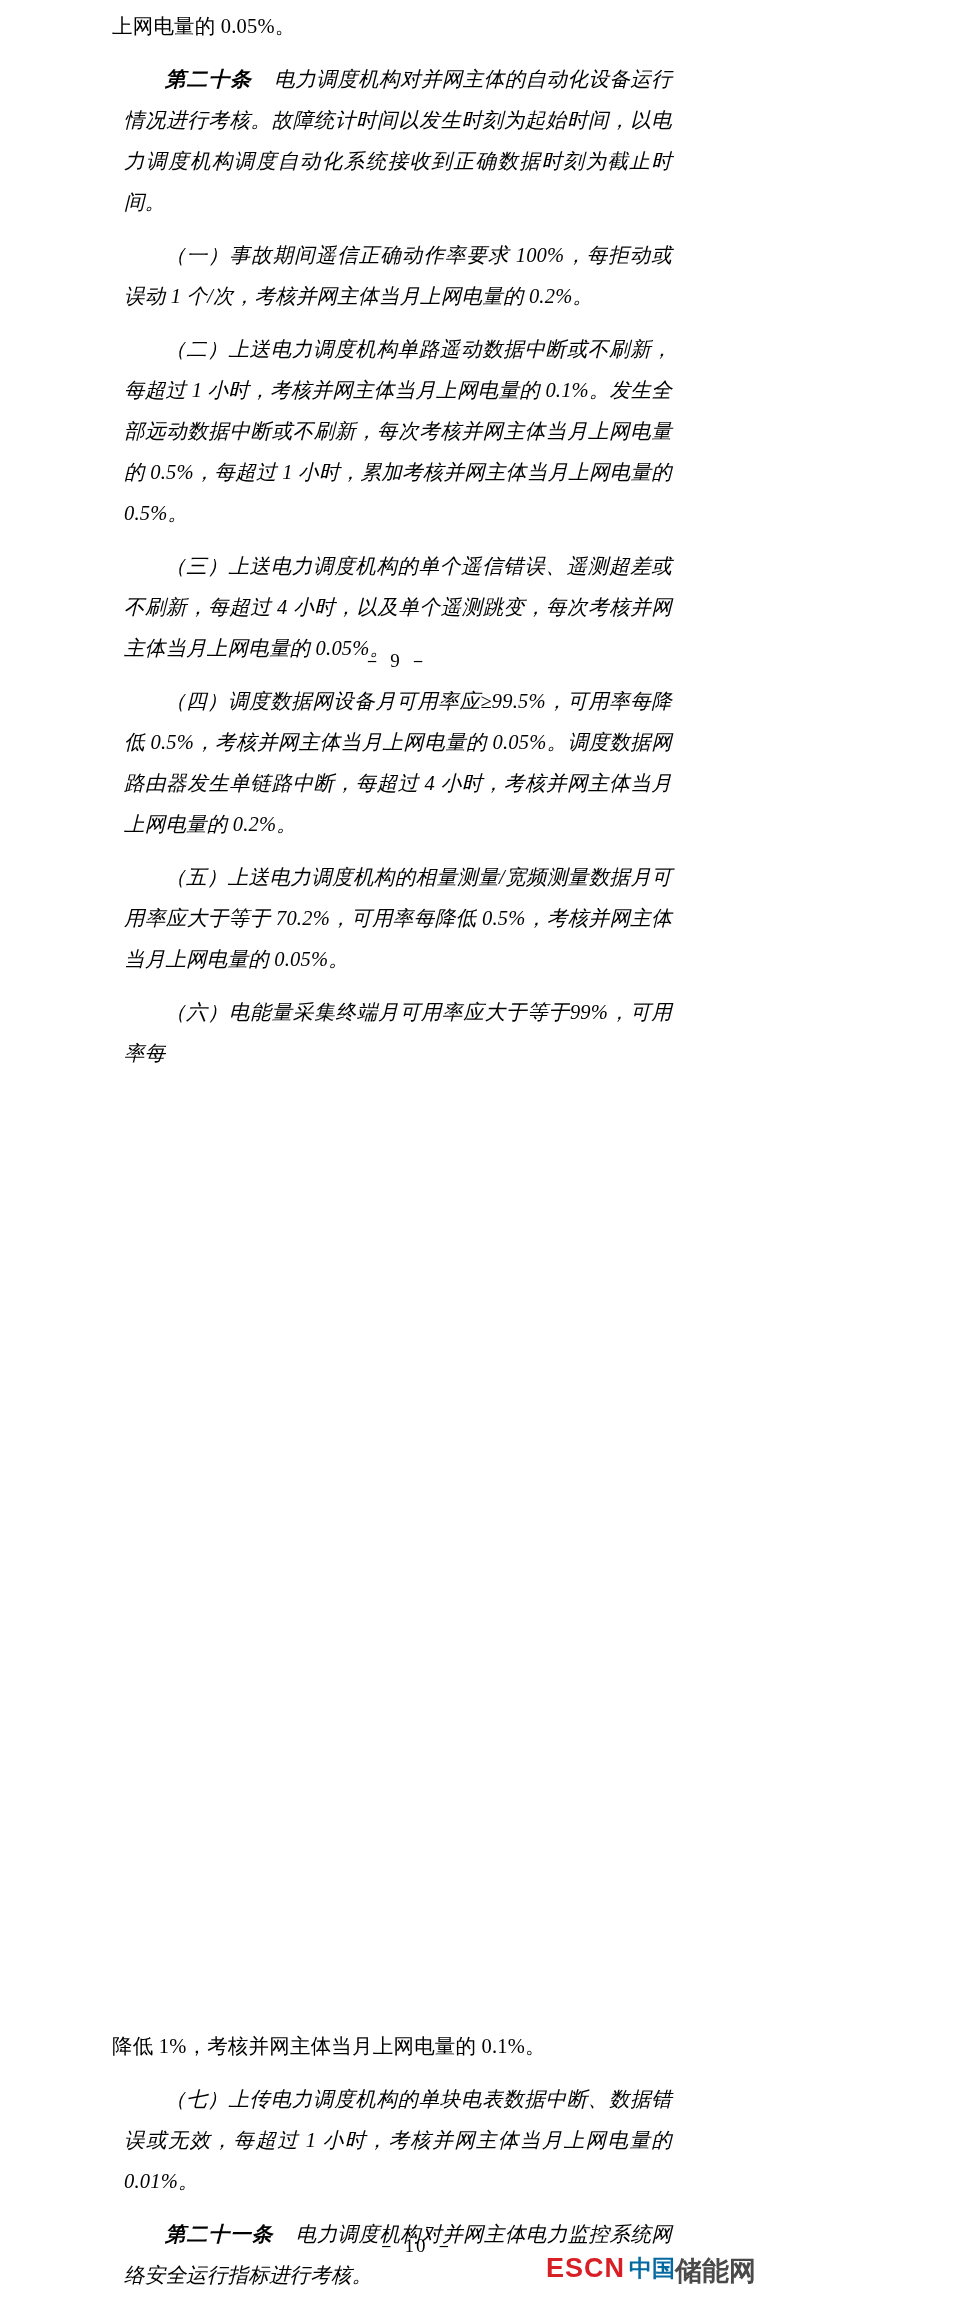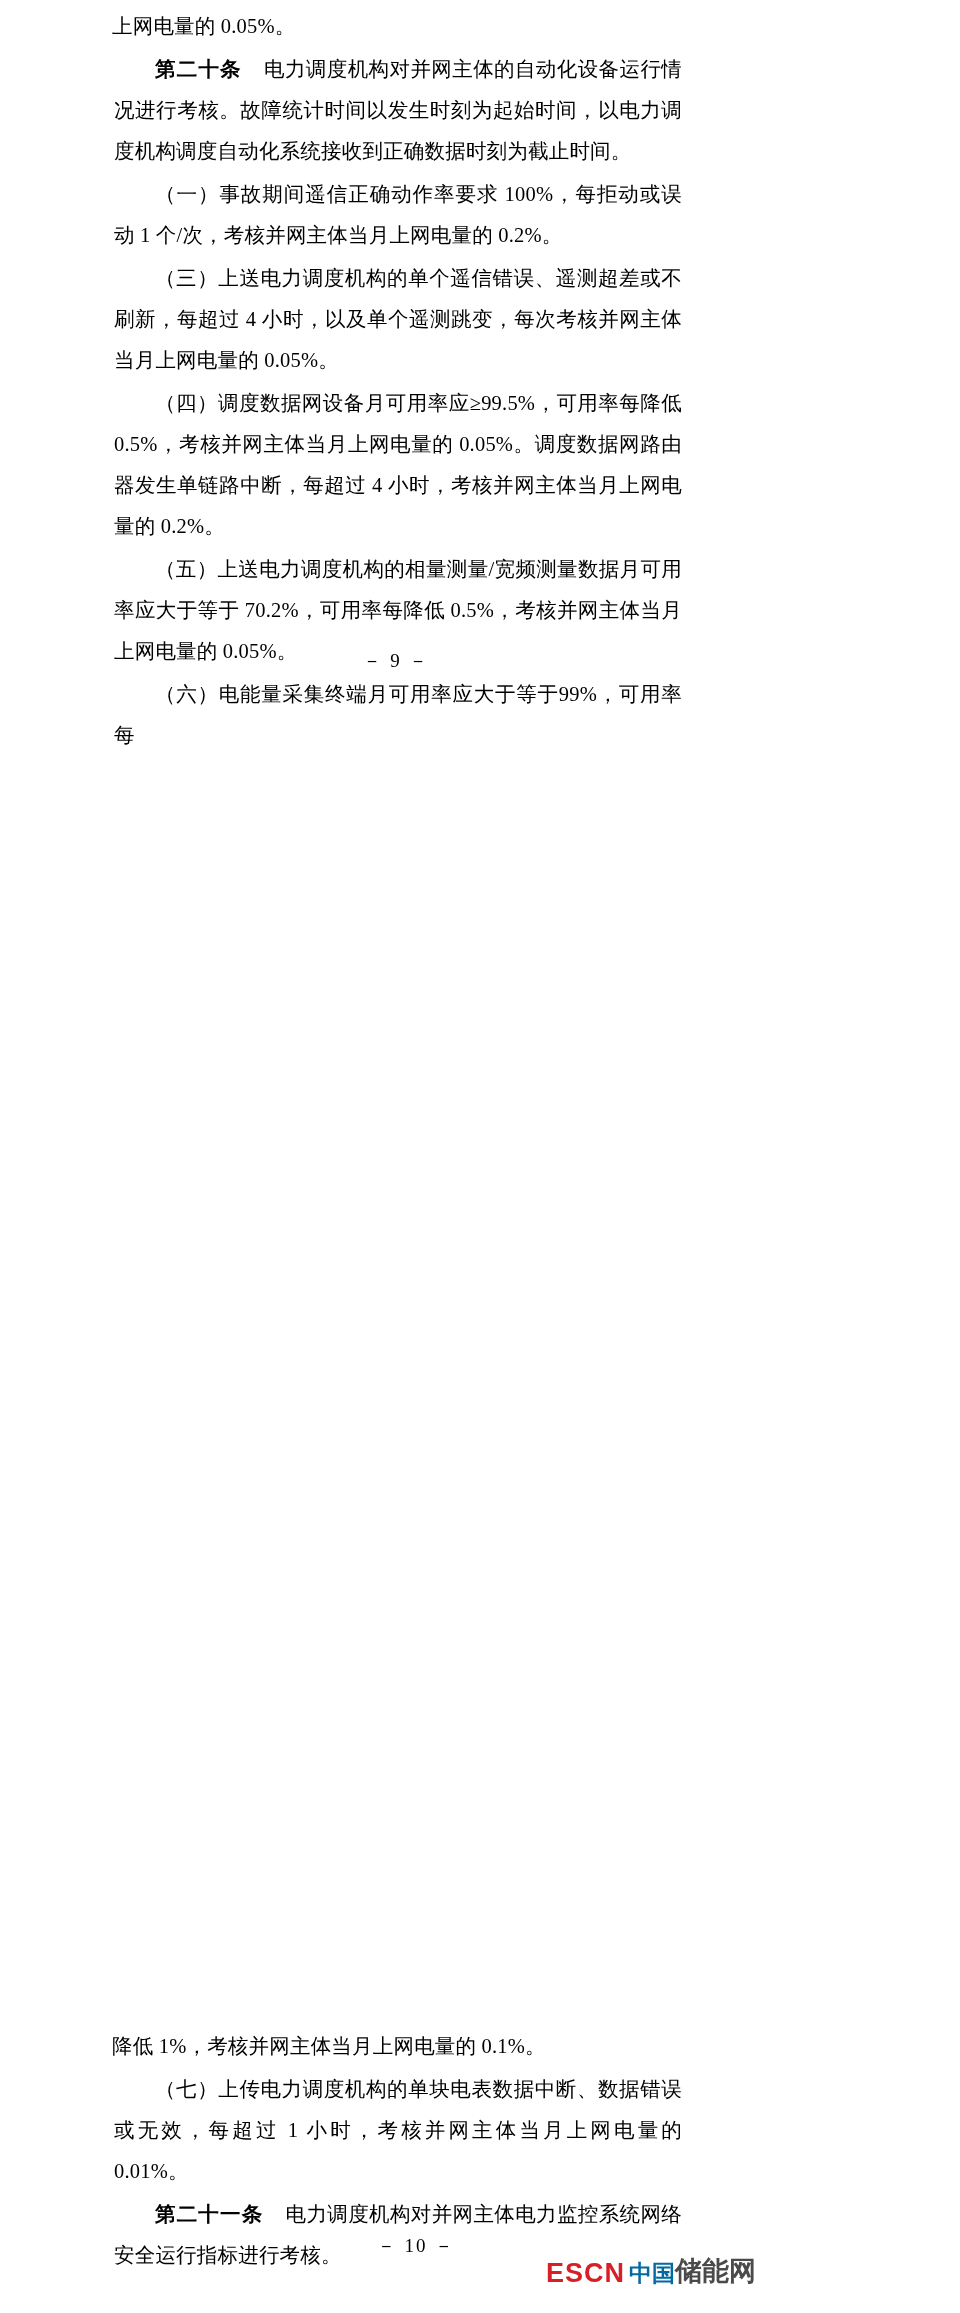--- a/index.html
+++ b/index.html
@@ -32,23 +32,24 @@
     text-align: justify;
     text-justify: inter-ideograph;
     letter-spacing: 0.2px;
   }
   p.para {
     margin: 0;
     padding: 0;
     text-indent: 0;
   }
   p.indent2 {
-    margin: 2px;
+    margin: 12px;
     padding: 0;
     text-indent: 41px;
+    font-style: italic;
   }
   .art-label {
     font-weight: bold;
     letter-spacing: 1px;
   }
   .gap-after-label {
     display: inline-block;
     width: 22px;
   }
   .pagenum {
@@ -74,21 +75,21 @@
     left: 16px;
     right: 0;
     bottom: 54px;
     padding-left: 24px;
   }
   .watermark {
     position: absolute;
     right: 36px;
     bottom: 24px;
     display: flex;
-    align-items: flex-end;
+    align-items: flex-start;
     font-family: "Liberation Sans", sans-serif;
     font-weight: bold;
     font-size: 25px;
     letter-spacing: 0px;
     white-space: nowrap;
   }
   .wm-escn {
     color: #d81f26;
     font-size: 27px;
     letter-spacing: 1px;
@@ -108,20 +109,21 @@
 
 <div class="page page-1">
   <div class="body-text p1-top">
 
     <p class="para">上网电量的 0.05%。</p>
 
     <p class="indent2"><span class="art-label">第二十条</span><span class="gap-after-label"></span><span>电力调度机构对并网主体的自动化设备运行情况进行考核。故障统计时间以发生时刻为起始时间，以电力调度机构调度自动化系统接收到正确数据时刻为截止时间。</span></p>
 
     <p class="indent2">（一）事故期间遥信正确动作率要求 100%，每拒动或误动 1 个/次，考核并网主体当月上网电量的 0.2%。</p>
 
+    <p class="indent2">（二）上送电力调度机构单路遥动数据中断或不刷新，每超过 1 小时，考核并网主体当月上网电量的 0.1%。发生全部远动数据中断或不刷新，每次考核并网主体当月上网电量的 0.5%，每超过 1 小时，累加考核并网主体当月上网电量的 0.5%。</p>
 
     <p class="indent2">（三）上送电力调度机构的单个遥信错误、遥测超差或不刷新，每超过 4 小时，以及单个遥测跳变，每次考核并网主体当月上网电量的 0.05%。</p>
 
     <p class="indent2">（四）调度数据网设备月可用率应≥99.5%，可用率每降低 0.5%，考核并网主体当月上网电量的 0.05%。调度数据网路由器发生单链路中断，每超过 4 小时，考核并网主体当月上网电量的 0.2%。</p>
 
     <p class="indent2">（五）上送电力调度机构的相量测量/宽频测量数据月可用率应大于等于 70.2%，可用率每降低 0.5%，考核并网主体当月上网电量的 0.05%。</p>
 
     <p class="indent2">（六）电能量采集终端月可用率应大于等于99%，可用率每</p>
   </div>
 

